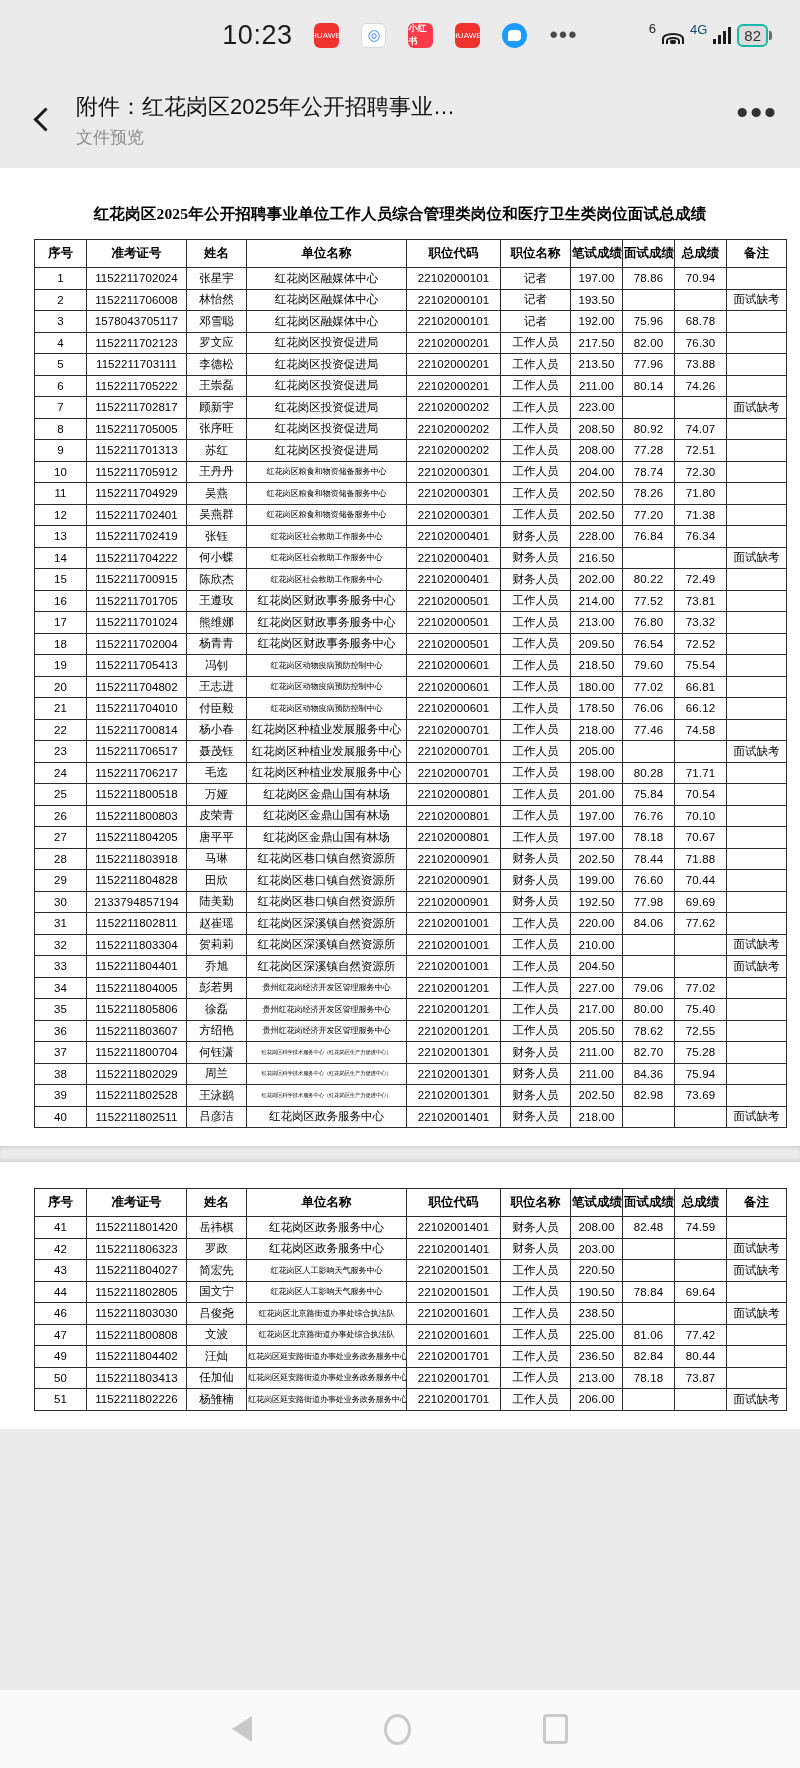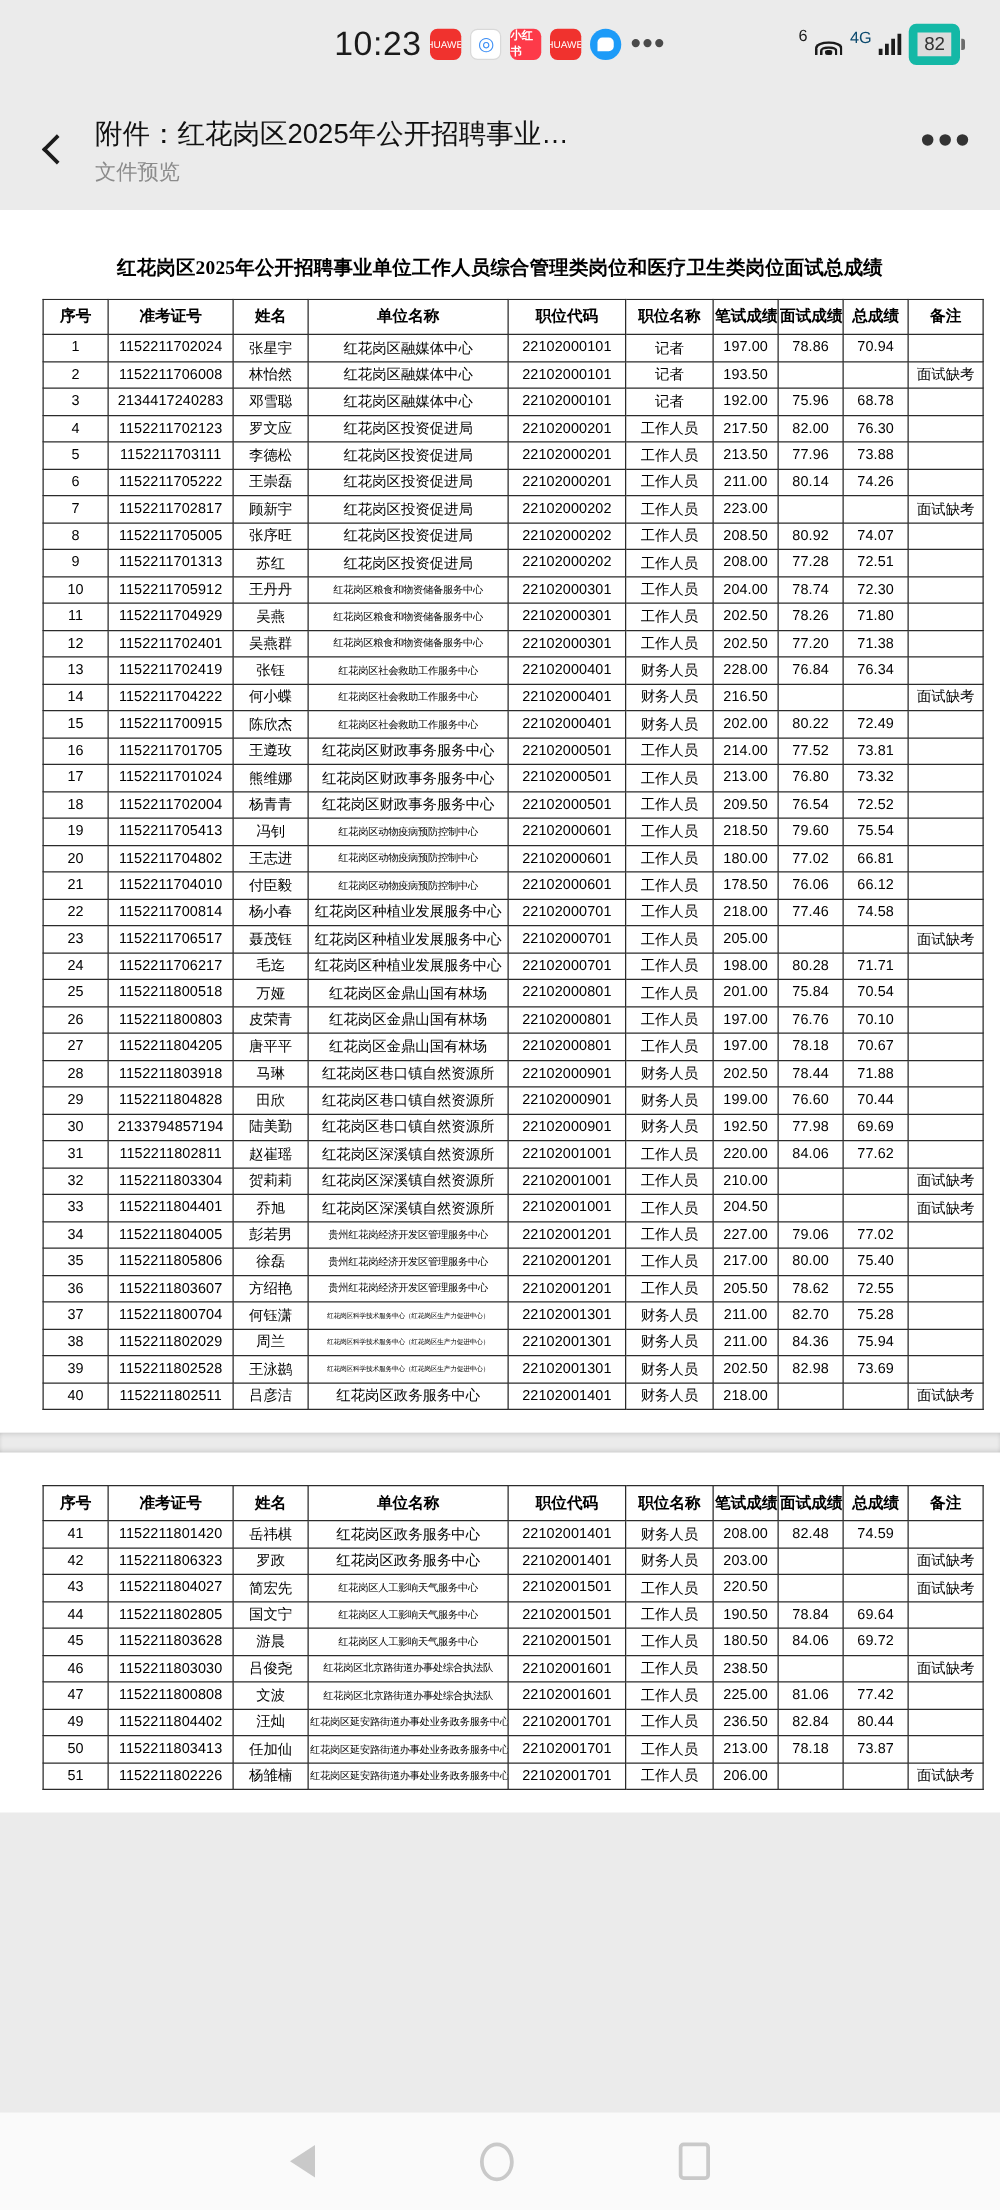--- a/index.html
+++ b/index.html
@@ -9,21 +9,21 @@
     font-family:"Liberation Sans","DejaVu Sans",sans-serif;
     overflow:hidden;
   }
   #root { width:800px; height:1768px; position:relative; background:#ebebeb; }
 
   
   .statusbar{
     height:70px; display:flex; align-items:center; justify-content:center;
     position:relative; background:#ebebeb;
   }
-  .sb-center{ display:flex; align-items:center; gap:7px; }
+  .sb-center{ display:flex; align-items:center; gap:22px; }
   .sb-time{ font-size:27px; color:#1b1b1b; letter-spacing:.5px; font-weight:400; }
   .appicon{ width:25px; height:25px; border-radius:6px; display:flex;
             align-items:center; justify-content:center; font-size:8px;
             color:#fff; overflow:hidden; }
   .ic-hw1{ background:#f0322e; }
   .ic-hw2{ background:#f0322e; }
   .ic-xhs{ background:#fd3a49; font-size:9px; font-weight:bold;}
   .ic-q{ background:#ffffff; border:1px solid #d9d9d9; color:#3c8ef5; font-size:15px;}
   .ic-chat{ background:#1d9bf8; border-radius:50%; }
   .ic-chat span{ display:block; width:13px; height:11px; background:#fff;
@@ -36,21 +36,21 @@
            border:2px solid #1b1b1b; border-bottom:none; border-radius:50% 50% 0 0; }
   .wifi i:nth-child(1){ width:22px; height:11px; }
   .wifi i:nth-child(2){ width:14px; height:7px; }
   .wifi i:nth-child(3){ width:6px; height:4px; background:#1b1b1b; border-radius:2px;}
   .net4g{ font-size:13px; color:#0c4a6e; position:relative; top:-6px;}
   .bars{ display:flex; align-items:flex-end; gap:2px; height:18px;}
   .bars b{ width:3px; background:#1b1b1b; display:block; }
   .bars b:nth-child(1){height:5px} .bars b:nth-child(2){height:9px}
   .bars b:nth-child(3){height:13px} .bars b:nth-child(4){height:17px}
   .batt{ display:flex; align-items:center; }
-  .batt .shell{ border:7px solid #14b8a6; border-radius:6px; padding:1px 5px;
+  .batt .shell{ border:2px solid #14b8a6; border-radius:6px; padding:1px 5px;
                 font-size:15px; color:#333; background:#dcdcdc; }
   .batt .nub{ width:3px; height:9px; background:#6c6c6c; border-radius:0 2px 2px 0;
               margin-left:1px; }
 
   
   .appbar{ height:98px; background:#ebebeb; display:flex; align-items:center;
            padding:0 22px 0 18px; position:relative; }
   .backbtn{ width:48px; height:48px; display:flex; align-items:center;
             justify-content:center; flex:0 0 auto; }
   .chev{ width:17px; height:17px; border-left:3px solid #1b1b1b;
@@ -200,21 +200,21 @@
               <td class="org">红花岗区融媒体中心</td>
               <td class="code">22102000101</td>
               <td>记者</td>
               <td class="score">193.50</td>
               <td class="score"></td>
               <td class="score"></td>
               <td class="remark">面试缺考</td>
             </tr>
             <tr>
               <td class="num">3</td>
-              <td class="code">2134417240283</td>
+              <td class="code">1578043705117</td>
               <td>邓雪聪</td>
               <td class="org">红花岗区融媒体中心</td>
               <td class="code">22102000101</td>
               <td>记者</td>
               <td class="score">192.00</td>
               <td class="score">75.96</td>
               <td class="score">68.78</td>
               <td class="remark"></td>
             </tr>
             <tr>
@@ -741,32 +741,20 @@
               <td>国文宁</td>
               <td class="org sm">红花岗区人工影响天气服务中心</td>
               <td class="code">22102001501</td>
               <td>工作人员</td>
               <td class="score">190.50</td>
               <td class="score">78.84</td>
               <td class="score">69.64</td>
               <td class="remark"></td>
             </tr>
             <tr>
-              <td class="num">45</td>
-              <td class="code">1152211803628</td>
-              <td>游晨</td>
-              <td class="org sm">红花岗区人工影响天气服务中心</td>
-              <td class="code">22102001501</td>
-              <td>工作人员</td>
-              <td class="score">180.50</td>
-              <td class="score">84.06</td>
-              <td class="score">69.72</td>
-              <td class="remark"></td>
-            </tr>
-            <tr>
               <td class="num">46</td>
               <td class="code">1152211803030</td>
               <td>吕俊尧</td>
               <td class="org sm">红花岗区北京路街道办事处综合执法队</td>
               <td class="code">22102001601</td>
               <td>工作人员</td>
               <td class="score">238.50</td>
               <td class="score"></td>
               <td class="score"></td>
               <td class="remark">面试缺考</td>

